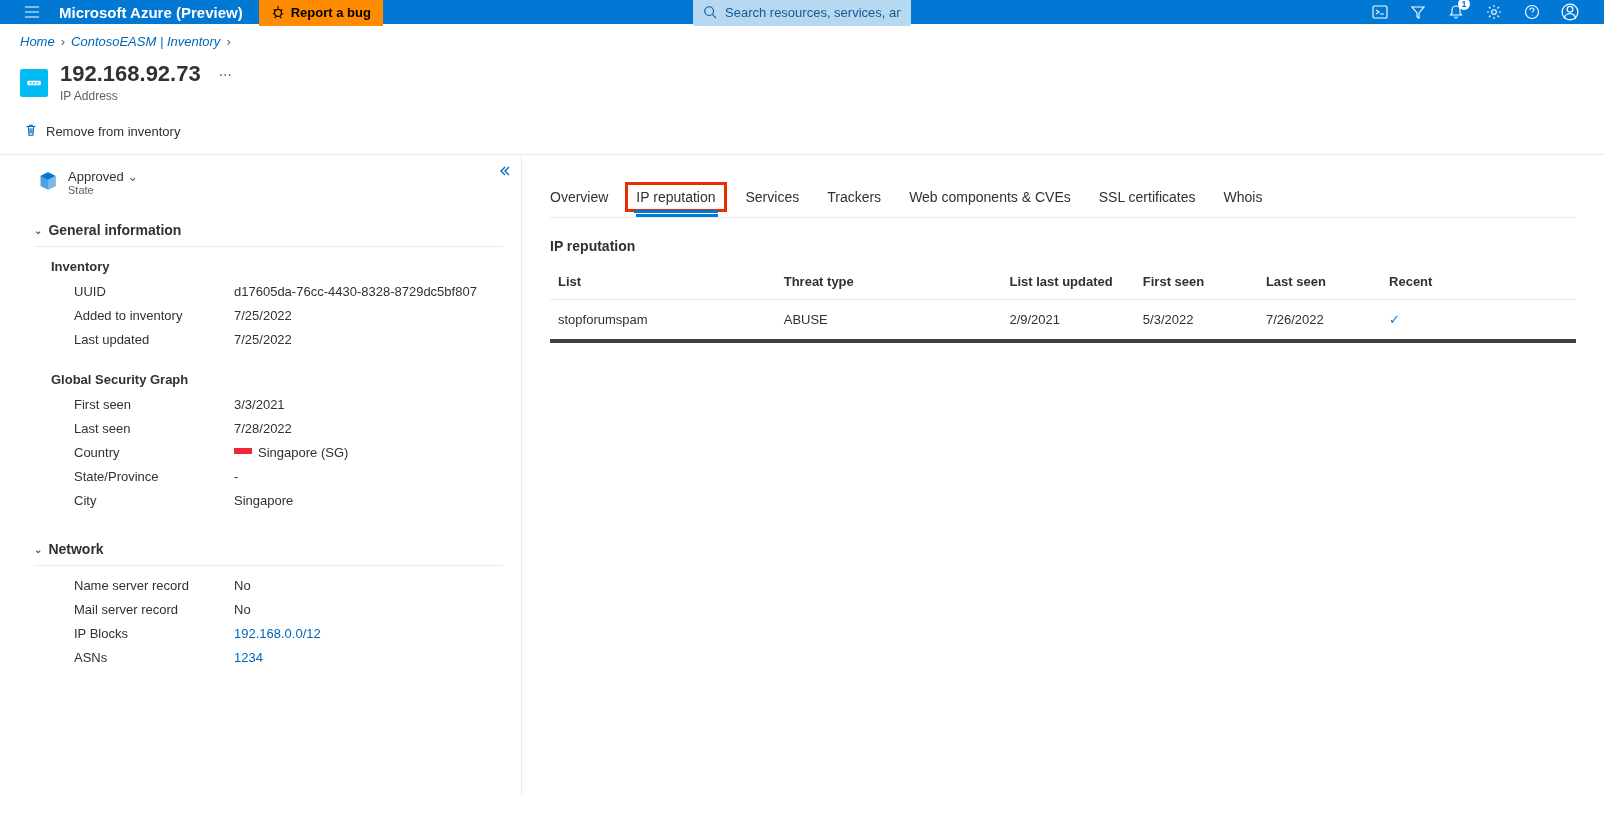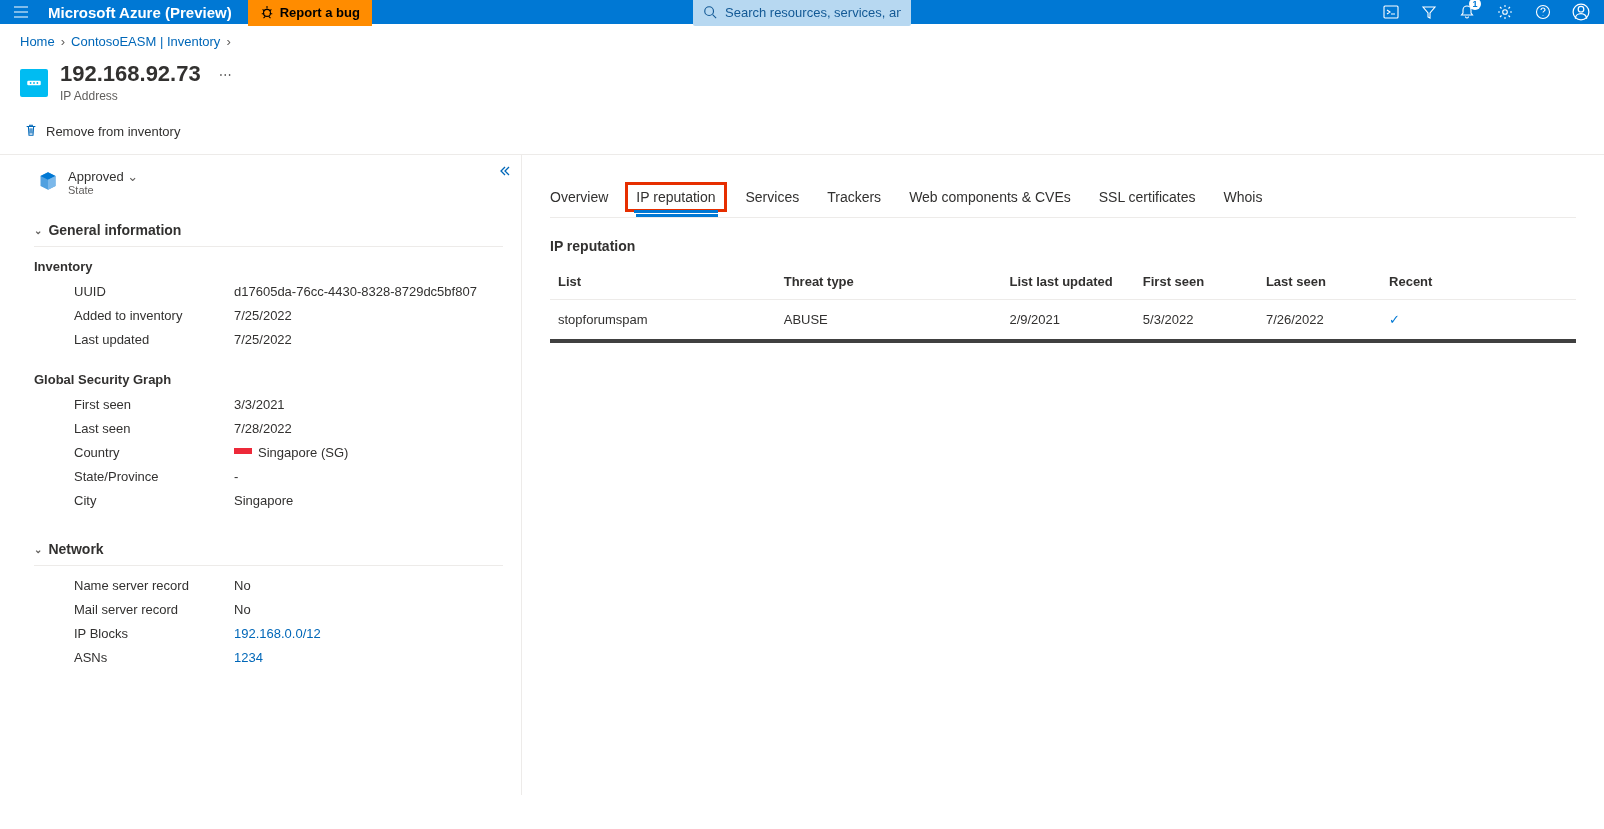--- a/index.html
+++ b/index.html
@@ -1,32 +1,32 @@
 <!DOCTYPE html>
 <html><head>
 <meta charset="utf-8">
 <style>
   * { box-sizing: border-box; margin: 0; padding: 0; }
   body { font-family: "Segoe UI", Arial, sans-serif; font-size: 13px; color: #323130; background: #fff; width: 1604px; }
   
   
-  .topbar { height: 24px; background: #0078d4; display: flex; align-items: center; color: #fff; padding: 0 4px; }
+  .topbar { height: 24px; background: #0078d4; display: flex; align-items: center; color: #fff; padding: 0 15px; }
   .hamburger { width: 34px; height: 40px; display: flex; align-items: center; justify-content: center; cursor: pointer; }
   .brand { font-weight: 600; font-size: 15px; margin-left: 10px; margin-right: 16px; }
   .bug-btn { background: #ff8c00; color: #000; font-size: 13px; height: 28px; padding: 0 12px; display: flex; align-items: center; gap: 6px; cursor: pointer; font-weight: 700; }
   .search-wrap { flex: 0 0 760px; height: 28px; background: #b7d8f1; border-radius: 2px; display: flex; align-items: center; padding: 0 10px; gap: 8px; margin: 0 auto; position: absolute; left: 50%; transform: translateX(-50%); }
   .search-input { border: none; background: transparent; color: #135995; font-size: 13px; flex: 1; outline: none; }
   .search-input::placeholder { color: #135995; }
   .top-icons { display: flex; align-items: center; gap: 0; margin-left: auto; }
   .top-icon { width: 38px; height: 40px; display: flex; align-items: center; justify-content: center; color: #fff; cursor: pointer; position: relative; }
   .badge { position: absolute; top: 6px; right: 5px; width: 12px; height: 12px; border-radius: 50%; background: #fff; color: #0078d4; font-size: 9px; display: flex; align-items: center; justify-content: center; font-weight: 600; }
 
   
   .breadcrumb { padding: 10px 20px 4px 20px; font-size: 13px; display: flex; align-items: center; gap: 6px; }
-  .breadcrumb a { color: #0067b8; text-decoration: none; cursor: pointer; }
+  .breadcrumb a { color: #0067b8; text-decoration: none; cursor: pointer; font-style: italic; }
   .breadcrumb .sep { color: #605e5c; }
 
   
   .title-row { display: flex; align-items: center; padding: 8px 20px 10px 20px; gap: 12px; }
   .title-icon { width: 28px; height: 28px; background: #00bcf2; border-radius: 2px; display: flex; align-items: center; justify-content: center; color: #fff; margin-top: 2px; }
   .title-icon svg { width: 18px; height: 18px; }
   .title-text h1 { font-size: 22px; font-weight: 600; color: #323130; }
   .title-text .sub { font-size: 12px; color: #605e5c; margin-top: 2px; }
   .title-dots { color: #323130; margin-left: 6px; cursor: pointer; align-self: flex-start; margin-top: 6px; }
 
@@ -44,21 +44,21 @@
   
   .state-row { display: flex; align-items: center; gap: 10px; margin-bottom: 18px; margin-left: 4px; }
   .cube-icon { color: #0078d4; }
   .state-label { font-size: 13px; color: #323130; }
   .state-sub { font-size: 11px; color: #605e5c; }
   .state-chev { color: #605e5c; }
 
   .section-header { display: flex; align-items: center; gap: 6px; font-size: 14px; font-weight: 600; color: #323130; padding: 8px 0; border-bottom: 1px solid #edebe9; margin-bottom: 12px; cursor: pointer; }
   .section-header.noborder-top { border-top: none; }
   .section-header .chev { color: #605e5c; font-size: 10px; }
-  .sub-heading { font-weight: 600; font-size: 13px; margin-bottom: 10px; }
+  .sub-heading { font-weight: 600; font-size: 13px; margin-bottom: 10px; margin-left: 17px; }
   .kv { display: flex; font-size: 13px; margin-bottom: 9px; margin-left: 40px; }
   .kv .k { width: 160px; color: #323130; }
   .kv .v { color: #323130; }
   .kv .v.link { color: #0067b8; cursor: pointer; }
   .kv .flag { display: inline-block; width: 18px; height: 12px; background: #ed2939; margin-right: 6px; vertical-align: middle; position: relative; }
   
   .kv .flag::after { content:''; position:absolute; bottom:0; left:0; right:0; height:6px; background:#fff; }
 
   .block-gap { height: 16px; }
 

